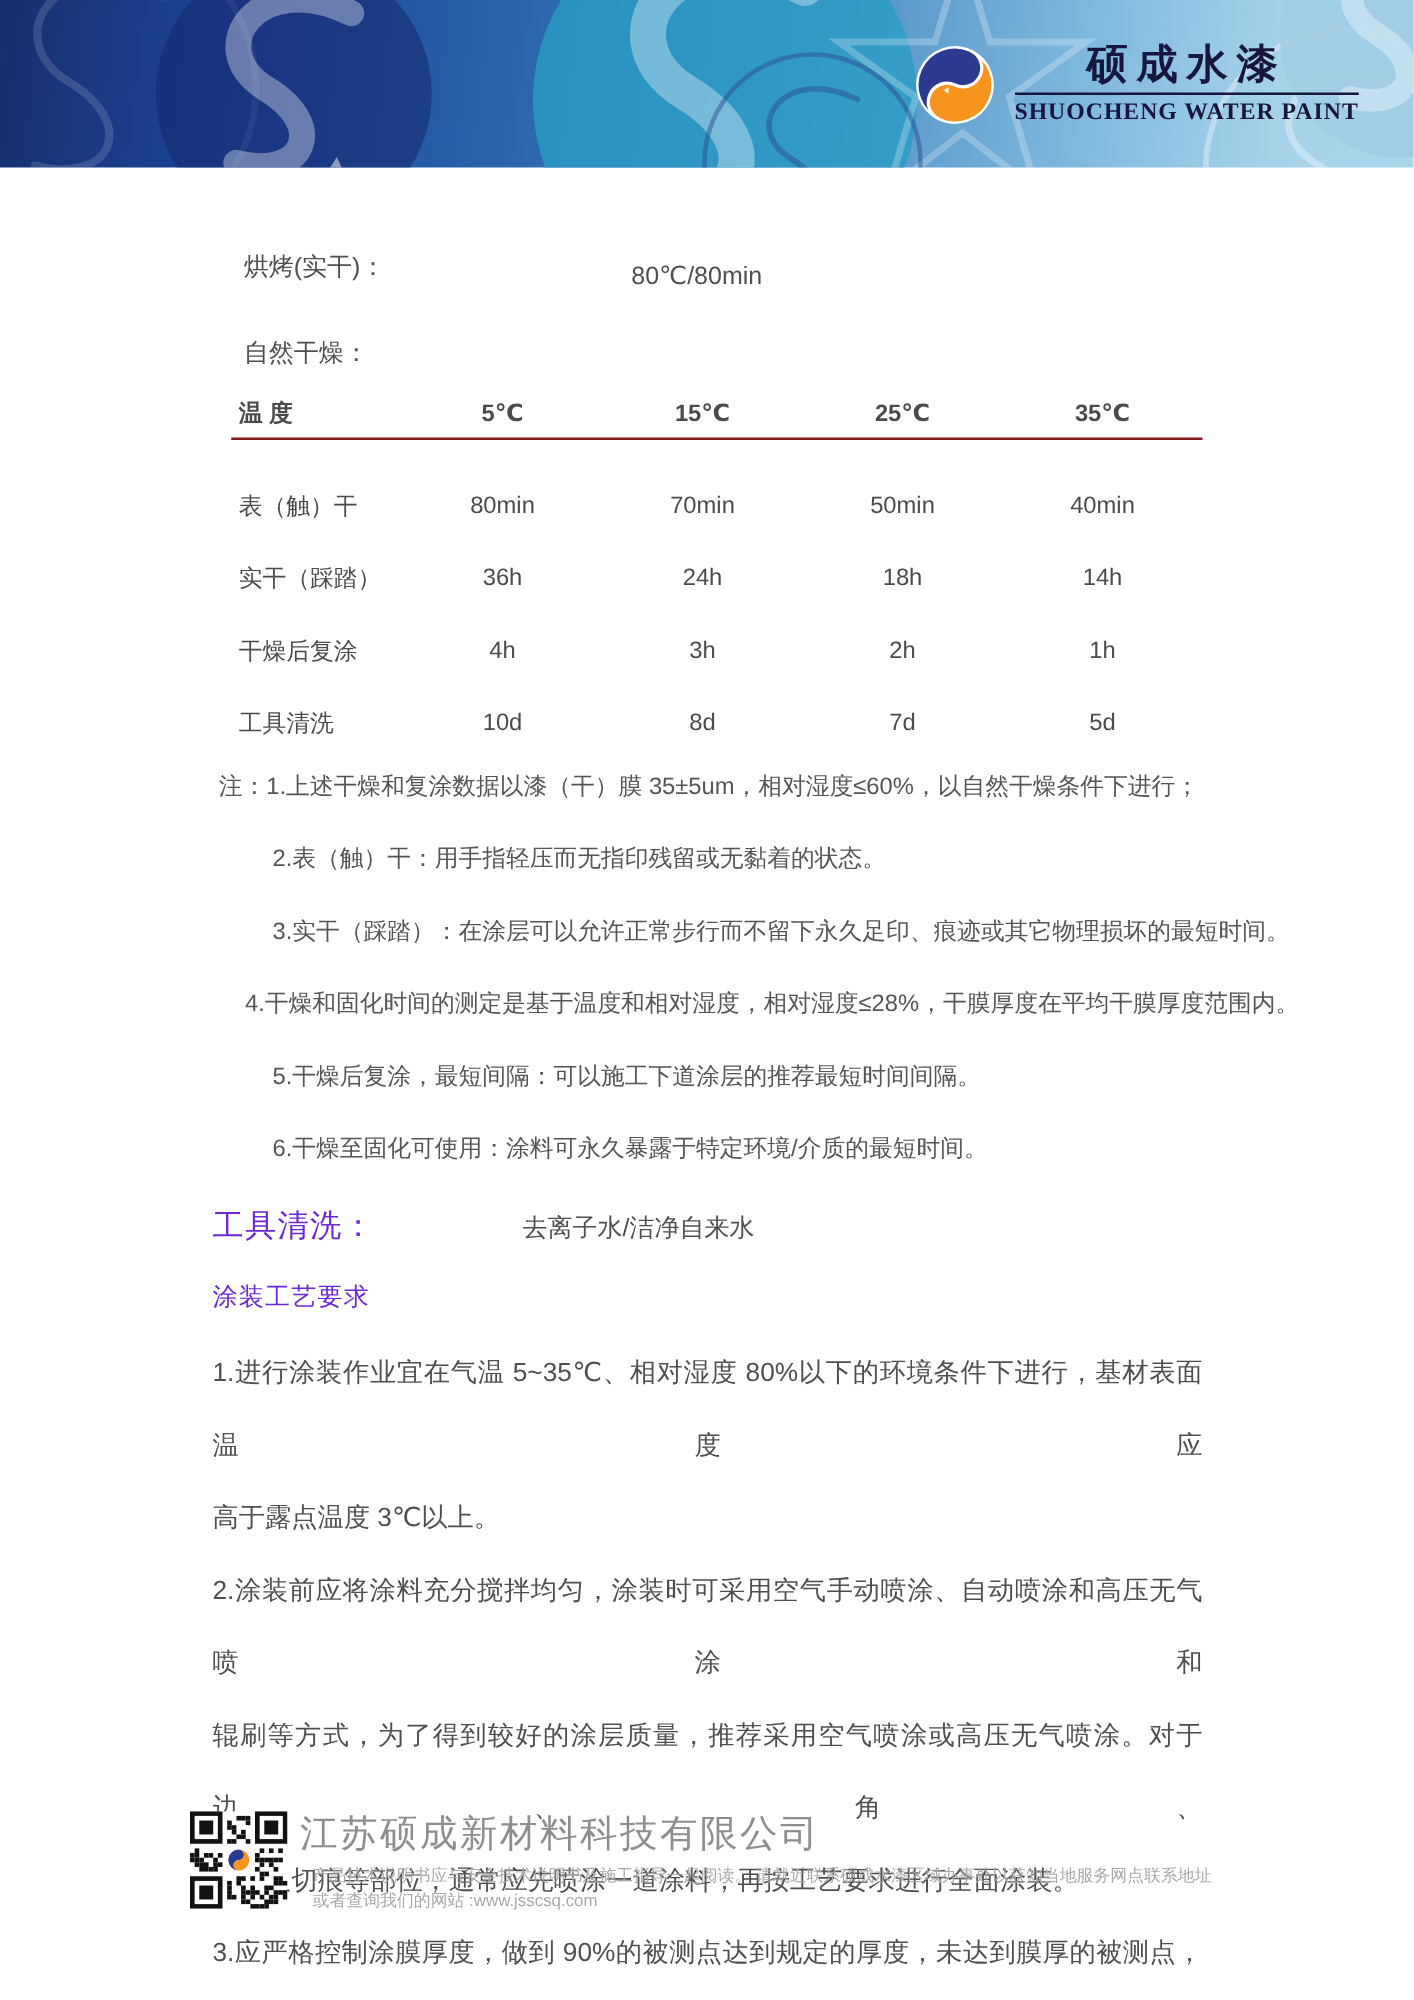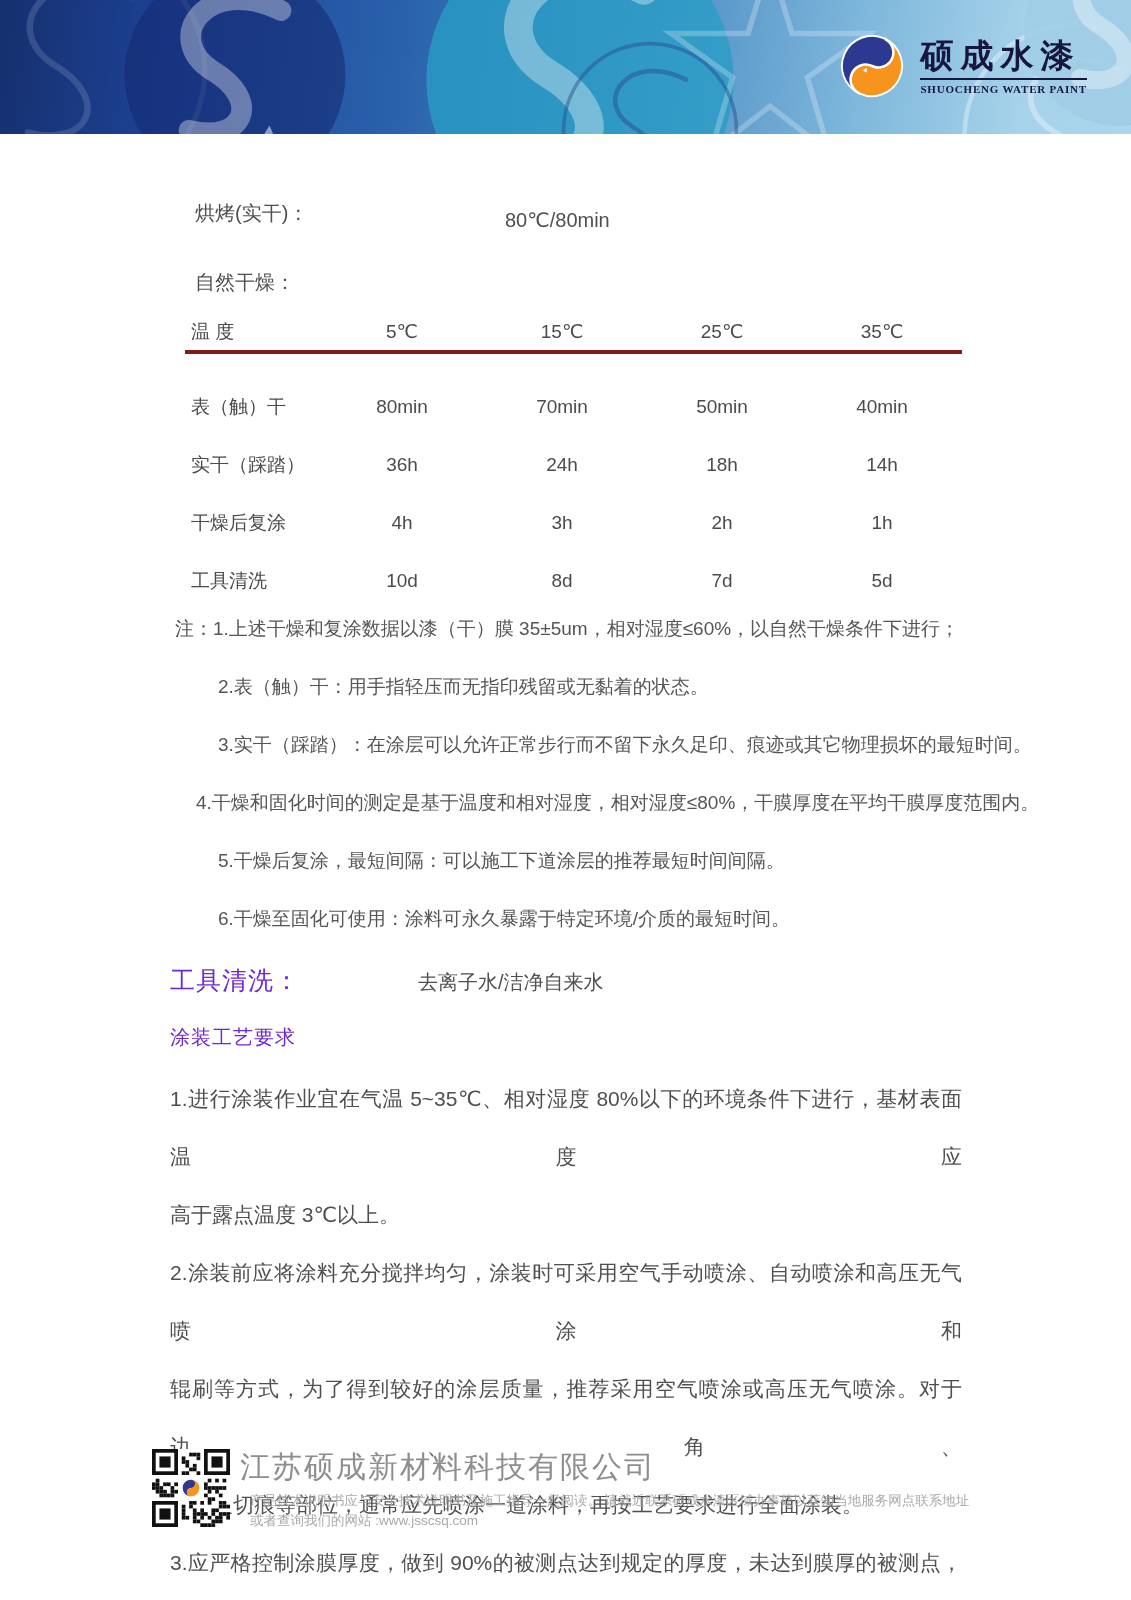--- a/index.html
+++ b/index.html
@@ -9,39 +9,39 @@
     font-family:"Liberation Sans","DejaVu Sans",sans-serif;
     color:#4f4f4f;
   }
   
   .banner{
     position:absolute;top:0;left:0;width:1131px;height:134px;overflow:hidden;
     background:linear-gradient(97deg,#16306e 0%,#1d4398 16%,#2a63ac 36%,#4f8fc5 58%,#7fb8dc 76%,#a6d2ea 90%,#abd6ec 100%);
   }
   .wm{position:absolute;pointer-events:none;}
   
-  .logo{position:absolute;top:34px;right:44px;display:flex;align-items:center;}
+  .logo{position:absolute;top:34px;right:44px;display:flex;align-items:center;text-align:center;}
   .logo-mark{width:64px;height:64px;margin-right:16px;}
   .logo-text{display:flex;flex-direction:column;}
   .logo-cn{
     font-family:"Liberation Serif","DejaVu Serif",serif;font-weight:bold;
     font-size:33px;color:#16163f;letter-spacing:7px;line-height:36px;white-space:nowrap;
   }
   .logo-rule{height:2px;background:#16163f;margin:4px 0 3px 0;width:100%;}
   .logo-en{
     font-family:"Liberation Serif","DejaVu Serif",serif;font-weight:bold;
-    font-size:11px;color:#16163f;letter-spacing:0.8px;white-space:nowrap;
+    font-size:19px;color:#16163f;letter-spacing:0.8px;white-space:nowrap;
   }
   
   .abs{position:absolute;white-space:nowrap;}
   .lbl{font-size:20px;color:#4f4f4f;}
   
   .dry-table{position:absolute;left:185px;top:314px;width:777px;font-size:19px;color:#4b4b4b;}
   .t-row{display:grid;grid-template-columns:137px 160px 160px 160px 160px;}
-  .t-head{line-height:36px;border-bottom:4px solid #7f1d1d;}
+  .t-head{line-height:36px;border-bottom:2px solid #7f1d1d;font-weight:bold;}
   .t-body{padding-top:8px;margin-top:16px;}
   .t-body .t-row{height:58px;align-items:center;}
   .t-label{text-align:left;padding-left:6px;}
   .t-val{text-align:center;}
   
   .notes{position:absolute;left:175px;top:600px;width:790px;font-size:19px;color:#555555;}
   .note-line{height:58px;display:flex;align-items:center;white-space:nowrap;}
   .note-indent{padding-left:43px;}
   .note-indent-sm{padding-left:21px;}
   
@@ -163,21 +163,21 @@
           <div class="t-val">7d</div>
           <div class="t-val">5d</div>
         </div>
       </div>
   </div>
 
   <div class="notes" id="notes-list">
       <div class="note-line"><span>注：</span>1.上述干燥和复涂数据以漆（干）膜 35±5um，相对湿度≤60%，以自然干燥条件下进行；</div>
       <div class="note-line note-indent">2.表（触）干：用手指轻压而无指印残留或无黏着的状态。</div>
       <div class="note-line note-indent">3.实干（踩踏）：在涂层可以允许正常步行而不留下永久足印、痕迹或其它物理损坏的最短时间。</div>
-      <div class="note-line note-indent-sm">4.干燥和固化时间的测定是基于温度和相对湿度，相对湿度≤80%，干膜厚度在平均干膜厚度范围内。</div>
+      <div class="note-line note-indent-sm">4.干燥和固化时间的测定是基于温度和相对湿度，相对湿度≤28%，干膜厚度在平均干膜厚度范围内。</div>
       <div class="note-line note-indent">5.干燥后复涂，最短间隔：可以施工下道涂层的推荐最短时间间隔。</div>
       <div class="note-line note-indent">6.干燥至固化可使用：涂料可永久暴露于特定环境/介质的最短时间。</div>
     </div>
 
   <div class="tool-row">
     <span class="blue-heading tool-label">工具清洗：</span>
     <span class="tool-value">去离子水/洁净自来水</span>
   </div>
 
   <div class="abs blue-heading proc-heading">涂装工艺要求</div>

